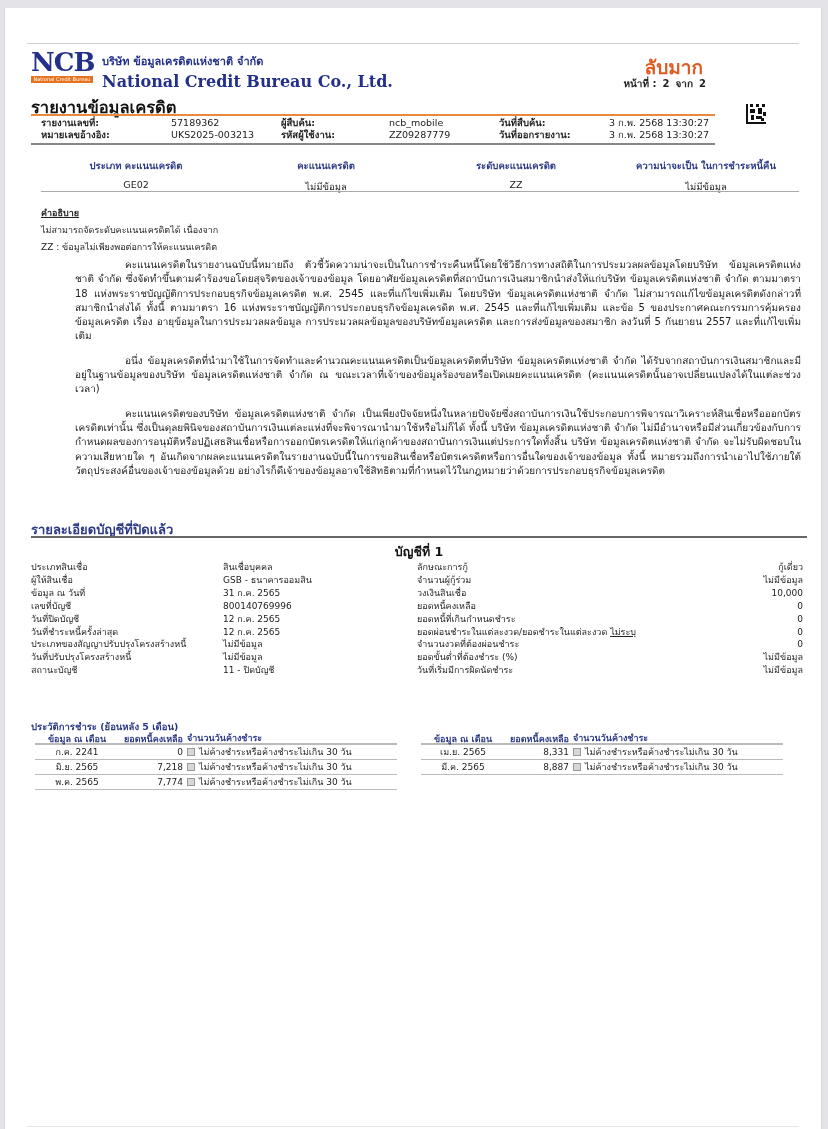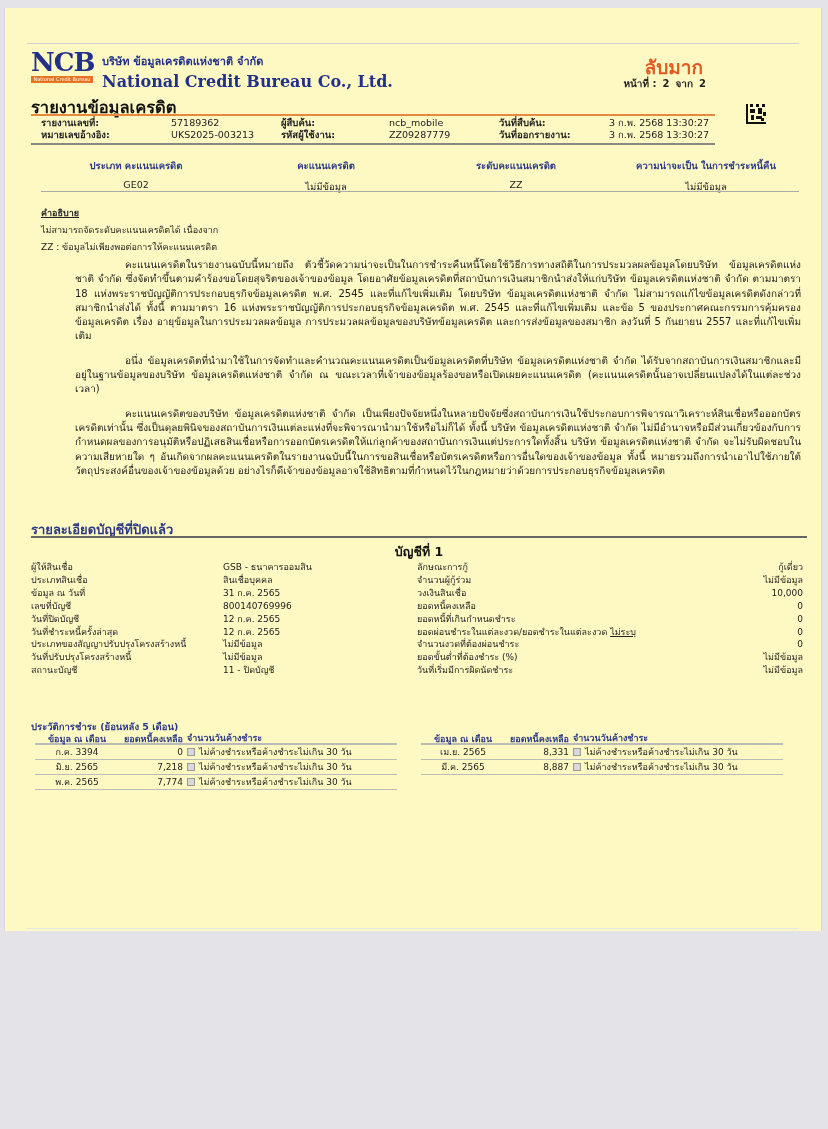--- a/index.html
+++ b/index.html
@@ -4,22 +4,22 @@
   <style>
     * { box-sizing: border-box; margin: 0; padding: 0; }
     html, body { width: 828px; height: 1129px; overflow: hidden; }
     body {
       background: #e4e4e8;
       font-family: "DejaVu Sans", sans-serif;
       color: #222;
       position: relative;
     }
     .page {
-      position: absolute; left: 4px; top: 8px; width: 818px; height: 923px;
-      background: #fef9c3; border-left: 1px solid #d8d8dc; border-right: 1px solid #d8d8dc;
+      position: absolute; left: 4px; top: 8px; width: 818px; height: 1121px;
+      background: #ffffff; border-left: 1px solid #d8d8dc; border-right: 1px solid #d8d8dc;
     }
     .topline { position: absolute; left: 22px; right: 22px; top: 35px; height: 1px; background: #cfcfd4; }
     .bottomline { position: absolute; left: 22px; right: 22px; bottom: 2px; height: 1px; background: #e6e6e6; }
 
     
     .logo { position: absolute; left: 26px; top: 41px; width: 66px; height: 36px; }
     .logo .ncb { font-family: "DejaVu Serif", serif; font-weight: bold; color: #23308a; font-size: 26px; letter-spacing: -1px; line-height: 26px; }
     .logo .band { background: #e8731f; color: #fff; font-size: 5px; height: 7px; line-height: 7px; text-align: center; width: 62px; margin-top: 1px; }
     .company { position: absolute; left: 97px; top: 44px; }
     .company .th { font-size: 11px; color: #23308a; font-weight: bold; }
@@ -165,26 +165,26 @@
     <p>อนึ่ง ข้อมูลเครดิตที่นำมาใช้ในการจัดทำและคำนวณคะแนนเครดิตเป็นข้อมูลเครดิตที่บริษัท ข้อมูลเครดิตแห่งชาติ จำกัด ได้รับจากสถาบันการเงินสมาชิกและมีอยู่ในฐานข้อมูลของบริษัท ข้อมูลเครดิตแห่งชาติ จำกัด ณ ขณะเวลาที่เจ้าของข้อมูลร้องขอหรือเปิดเผยคะแนนเครดิต (คะแนนเครดิตนั้นอาจเปลี่ยนแปลงได้ในแต่ละช่วงเวลา)</p>
     <p>คะแนนเครดิตของบริษัท ข้อมูลเครดิตแห่งชาติ จำกัด เป็นเพียงปัจจัยหนึ่งในหลายปัจจัยซึ่งสถาบันการเงินใช้ประกอบการพิจารณาวิเคราะห์สินเชื่อหรือออกบัตรเครดิตเท่านั้น ซึ่งเป็นดุลยพินิจของสถาบันการเงินแต่ละแห่งที่จะพิจารณานำมาใช้หรือไม่ก็ได้ ทั้งนี้ บริษัท ข้อมูลเครดิตแห่งชาติ จำกัด ไม่มีอำนาจหรือมีส่วนเกี่ยวข้องกับการกำหนดผลของการอนุมัติหรือปฏิเสธสินเชื่อหรือการออกบัตรเครดิตให้แก่ลูกค้าของสถาบันการเงินแต่ประการใดทั้งสิ้น บริษัท ข้อมูลเครดิตแห่งชาติ จำกัด จะไม่รับผิดชอบในความเสียหายใด ๆ อันเกิดจากผลคะแนนเครดิตในรายงานฉบับนี้ในการขอสินเชื่อหรือบัตรเครดิตหรือการอื่นใดของเจ้าของข้อมูล ทั้งนี้ หมายรวมถึงการนำเอาไปใช้ภายใต้วัตถุประสงค์อื่นของเจ้าของข้อมูลด้วย อย่างไรก็ดีเจ้าของข้อมูลอาจใช้สิทธิตามที่กำหนดไว้ในกฎหมายว่าด้วยการประกอบธุรกิจข้อมูลเครดิต</p>
   </div>
 
   <div class="sec-title">รายละเอียดบัญชีที่ปิดแล้ว</div>
   <div class="sec-rule"></div>
   <div class="acct-title">บัญชีที่ 1</div>
 
   <div class="acct acct-left">
     <div class="row">
+        <div class="k">ประเภทสินเชื่อ</div>
+        <div class="v">สินเชื่อบุคคล</div>
+      </div>
+    <div class="row">
         <div class="k">ผู้ให้สินเชื่อ</div>
         <div class="v">GSB - ธนาคารออมสิน</div>
-      </div>
-    <div class="row">
-        <div class="k">ประเภทสินเชื่อ</div>
-        <div class="v">สินเชื่อบุคคล</div>
       </div>
     <div class="row">
         <div class="k">ข้อมูล ณ วันที่</div>
         <div class="v">31 ก.ค. 2565</div>
       </div>
     <div class="row">
         <div class="k">เลขที่บัญชี</div>
         <div class="v">800140769996</div>
       </div>
     <div class="row">
@@ -250,21 +250,21 @@
 
   <div class="hist-title">ประวัติการชำระ (ย้อนหลัง 5 เดือน)</div>
 
   <div class="hist hist-left">
     <div class="hrow">
       <div class="m">ข้อมูล ณ เดือน</div>
       <div class="b">ยอดหนี้คงเหลือ</div>
       <div class="s">จำนวนวันค้างชำระ</div>
     </div>
     <div class="drow">
-      <div class="m">ก.ค. 3394</div>
+      <div class="m">ก.ค. 2241</div>
       <div class="b">0</div>
       <div class="s">
           <span class="box"></span>
           <span>ไม่ค้างชำระหรือค้างชำระไม่เกิน 30 วัน</span>
         </div>
     </div>
     <div class="drow">
       <div class="m">มิ.ย. 2565</div>
       <div class="b">7,218</div>
       <div class="s">

